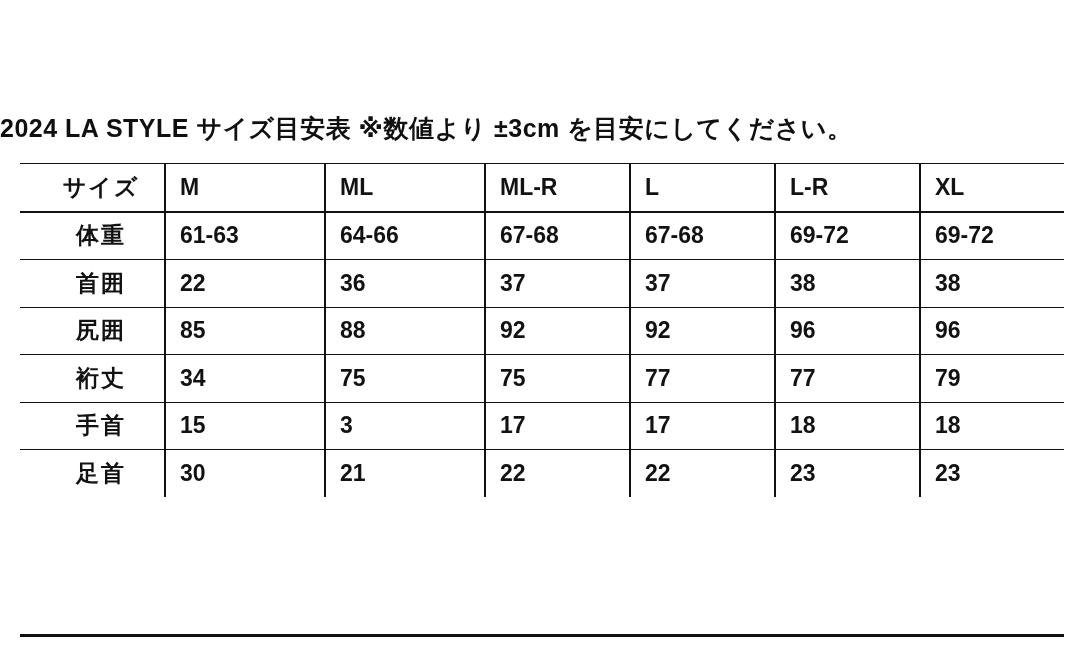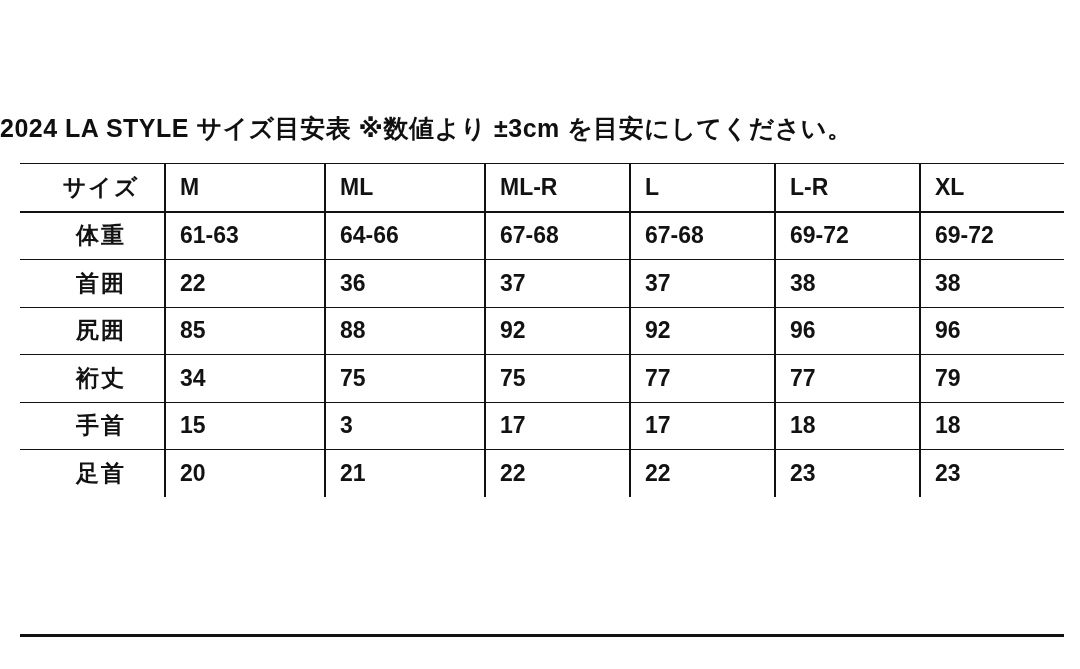--- a/index.html
+++ b/index.html
@@ -188,21 +188,21 @@
           <td class="val-cell">15</td>
           <td class="val-cell">3</td>
           <td class="val-cell">17</td>
           <td class="val-cell">17</td>
           <td class="val-cell">18</td>
           <td class="val-cell last-col">18</td>
         </tr>
 
         <tr class="body-row">
           <td class="label-cell">足首</td>
-          <td class="val-cell">20</td>
+          <td class="val-cell">30</td>
           <td class="val-cell">21</td>
           <td class="val-cell">22</td>
           <td class="val-cell">22</td>
           <td class="val-cell">23</td>
           <td class="val-cell last-col">23</td>
         </tr>
       </tbody>
     </table>
   </div>
 

